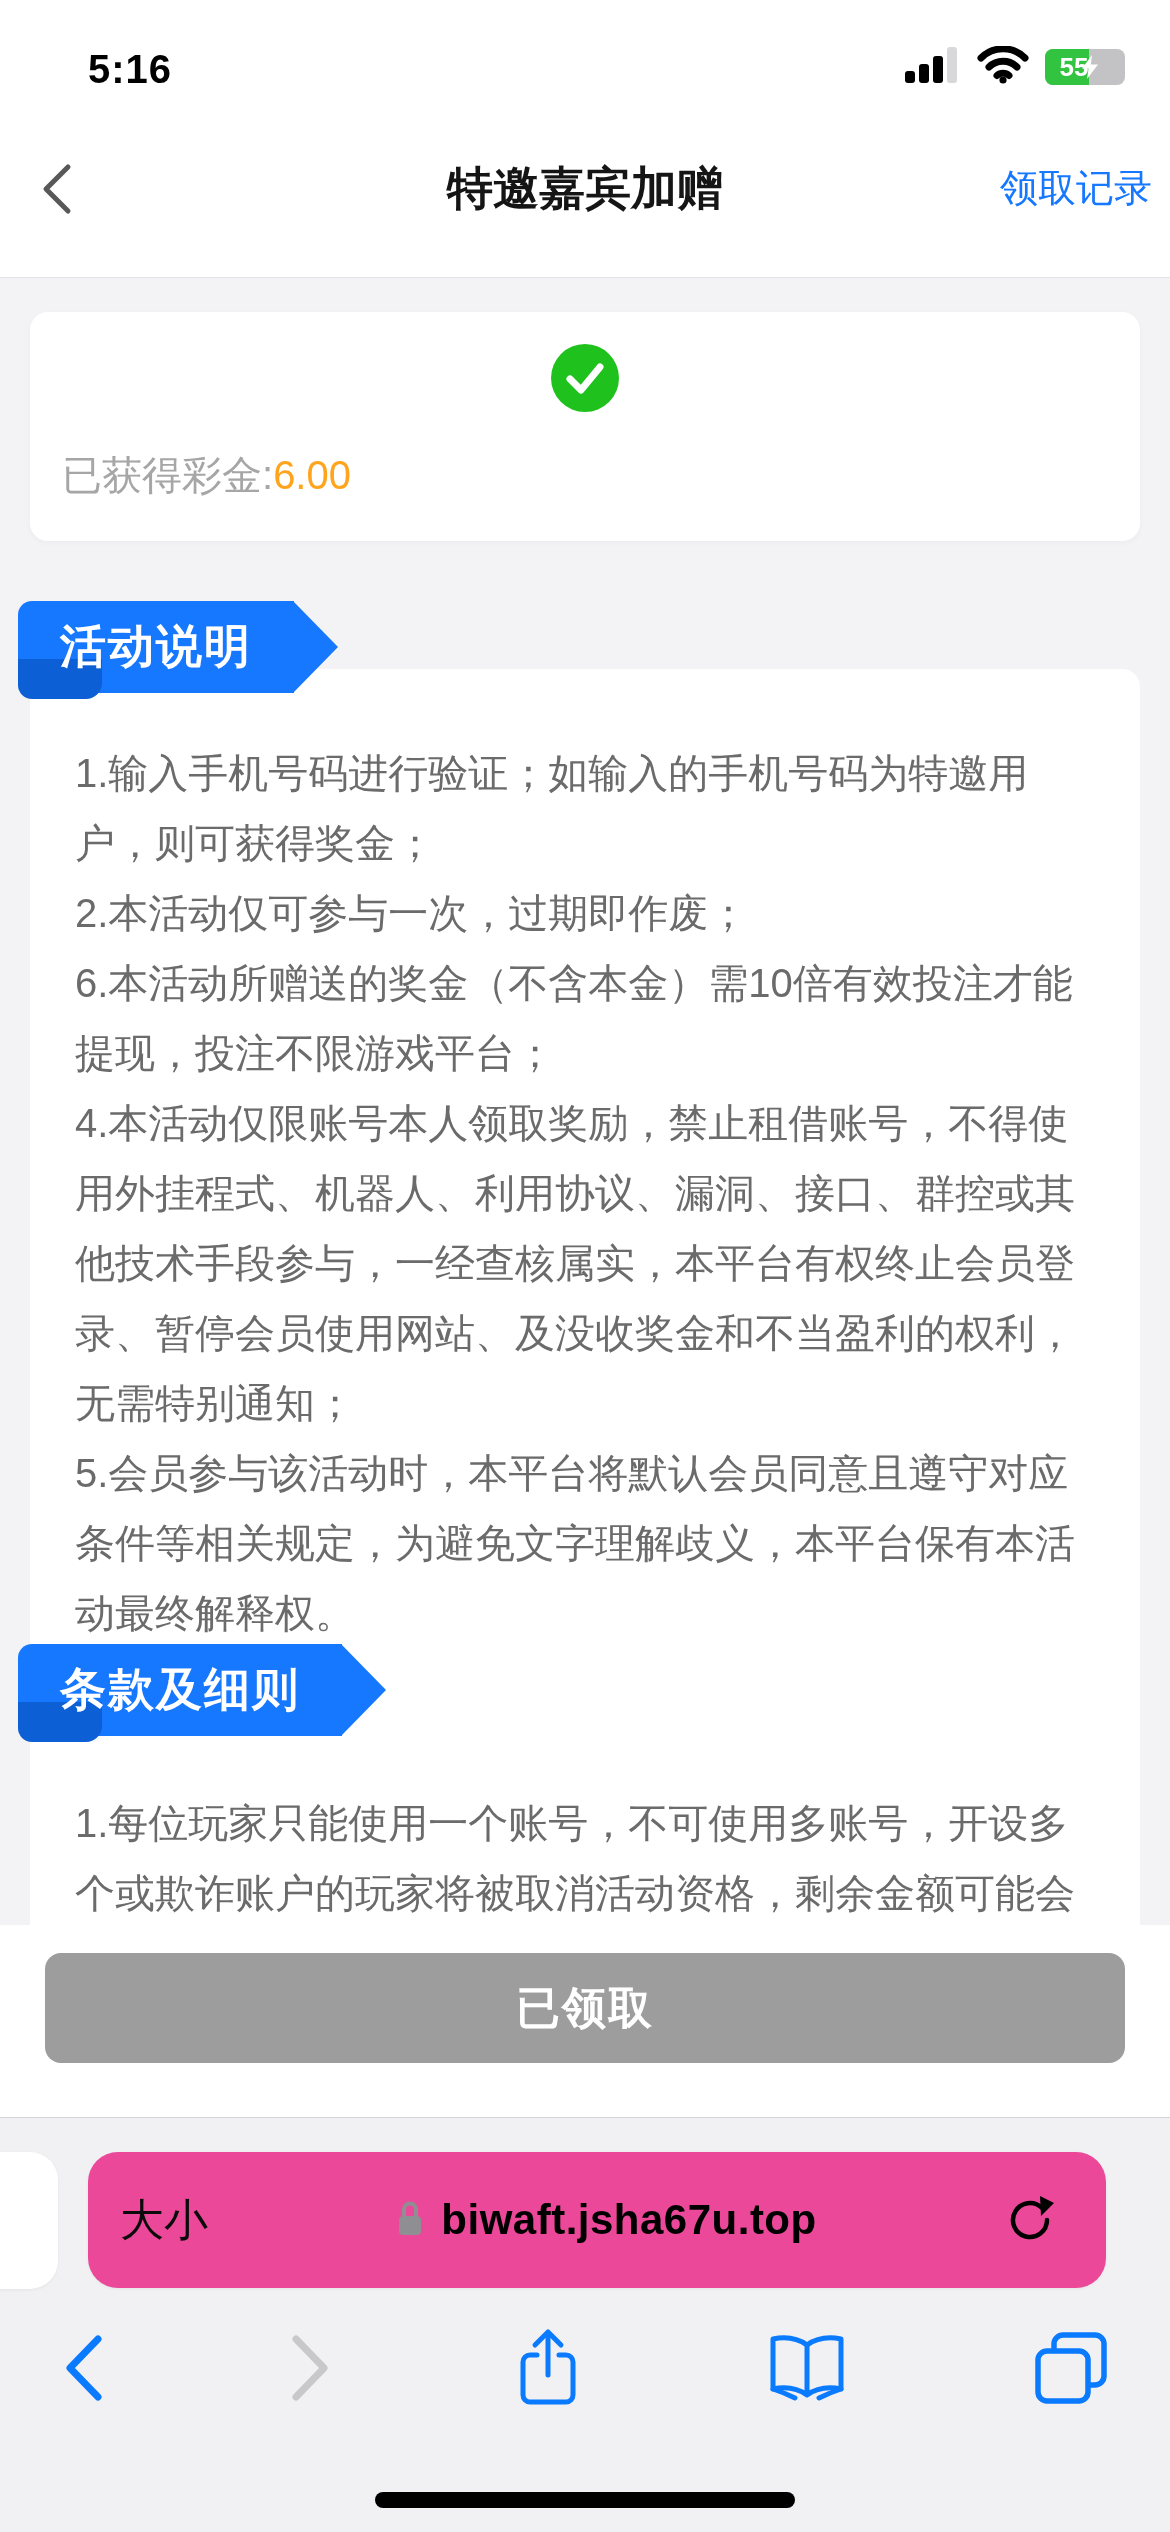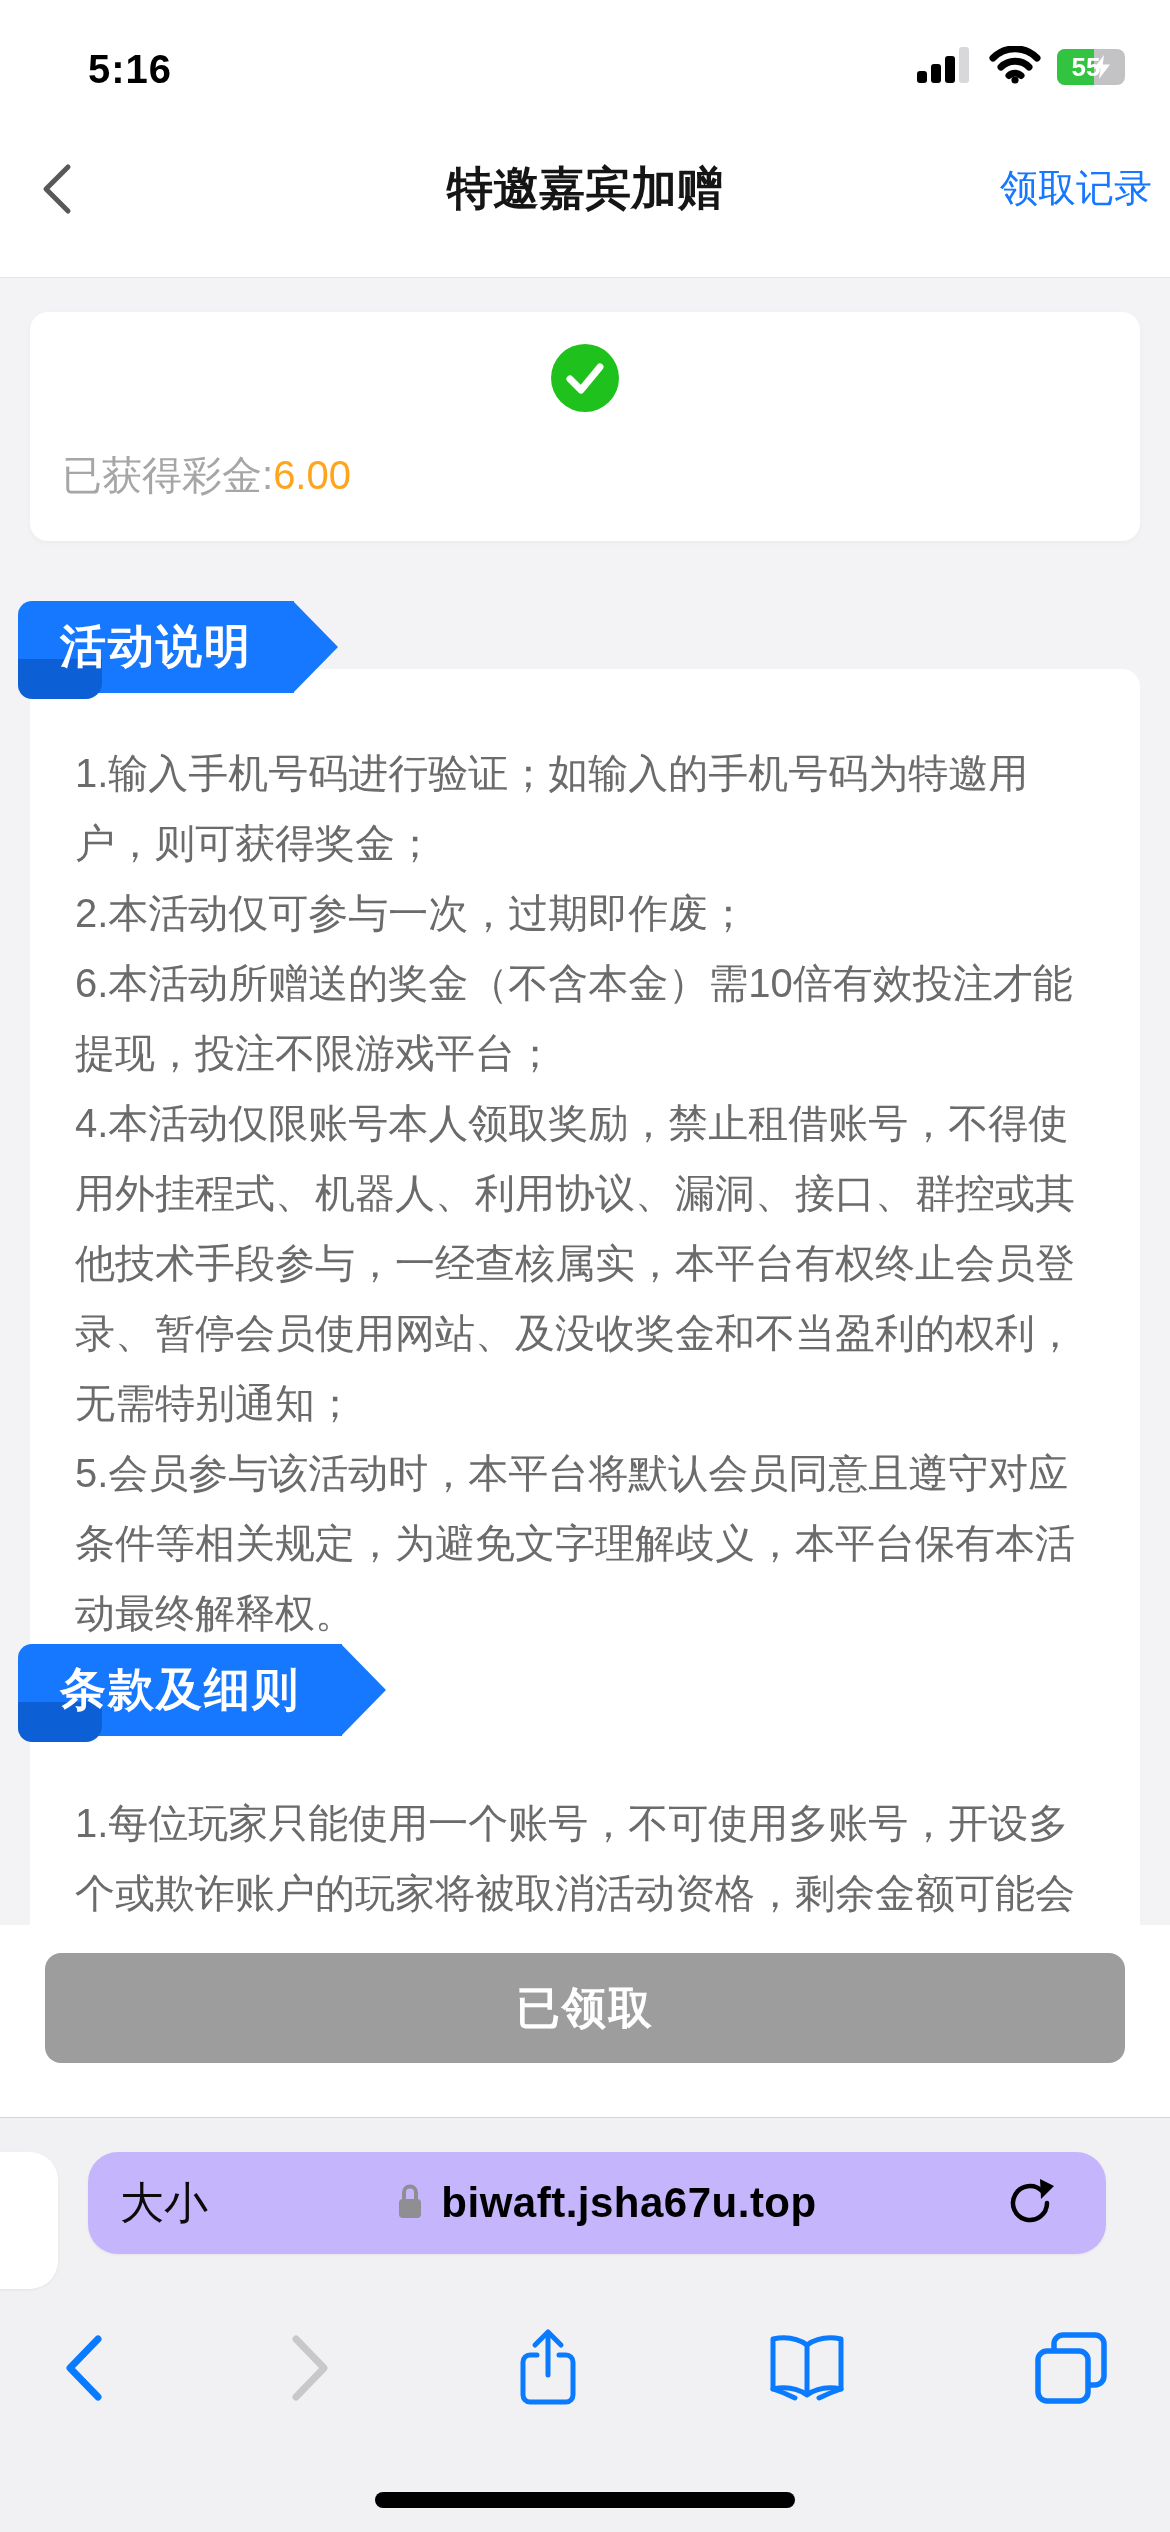--- a/index.html
+++ b/index.html
@@ -22,21 +22,21 @@
     border-bottom: 1px solid #e4e4e6;
     z-index: 5;
   }
   .status-bar {
     height: 100px;
     display: flex; align-items: flex-end; justify-content: space-between;
     padding: 0 52px 8px 88px;
   }
   .status-time { font-size: 40px; font-weight: 700; color: #000; letter-spacing: 1px; }
   .status-icons { display: flex; align-items: center; gap: 16px; padding-bottom: 4px; }
-  .battery { position: relative; width: 68px; height: 36px; border-radius: 8px; background: #c3c3c5; overflow: hidden; }
+  .battery { position: relative; width: 80px; height: 36px; border-radius: 8px; background: #c3c3c5; overflow: hidden; }
   .battery-fill { position: absolute; left: 0; top: 0; bottom: 0; width: 55%; background: #32c340; }
   .battery-pct {
     position: absolute; left: 0; top: 0; width: 58px; height: 36px;
     display: flex; align-items: center; justify-content: center;
     font-size: 26px; font-weight: 700; color: #fff;
   }
   .battery-bolt { position: absolute; left: 36px; top: 6px; }
   .battery-nub { width: 5px; height: 14px; background: #c3c3c5; border-radius: 0 4px 4px 0; margin-left: -12px; }
 
   .nav-bar {
@@ -147,22 +147,22 @@
     z-index: 7;
   }
   .tab-sliver {
     position: absolute; left: -30px; top: 34px;
     width: 88px; height: 137px;
     background: #fff; border-radius: 28px;
     box-shadow: 0 1px 3px rgba(0,0,0,0.06);
   }
   .url-bar {
     position: absolute; left: 88px; top: 34px;
-    width: 1018px; height: 102px;
-    background: #c4b5fd; border-radius: 30px;
+    width: 1018px; height: 136px;
+    background: #ec4899; border-radius: 30px;
     box-shadow: 0 1px 3px rgba(0,0,0,0.06);
     display: flex; align-items: center; justify-content: space-between;
     padding: 0 50px 0 32px;
   }
   .font-size-btn { font-size: 44px; font-weight: 500; color: #0b0b0b; cursor: pointer; }
   .url-center { display: flex; align-items: center; gap: 16px; }
   .url-domain { font-size: 42px; font-weight: 600; color: #000; letter-spacing: 0.5px; }
   .reload-btn { cursor: pointer; display: flex; }
 
   .toolbar {

